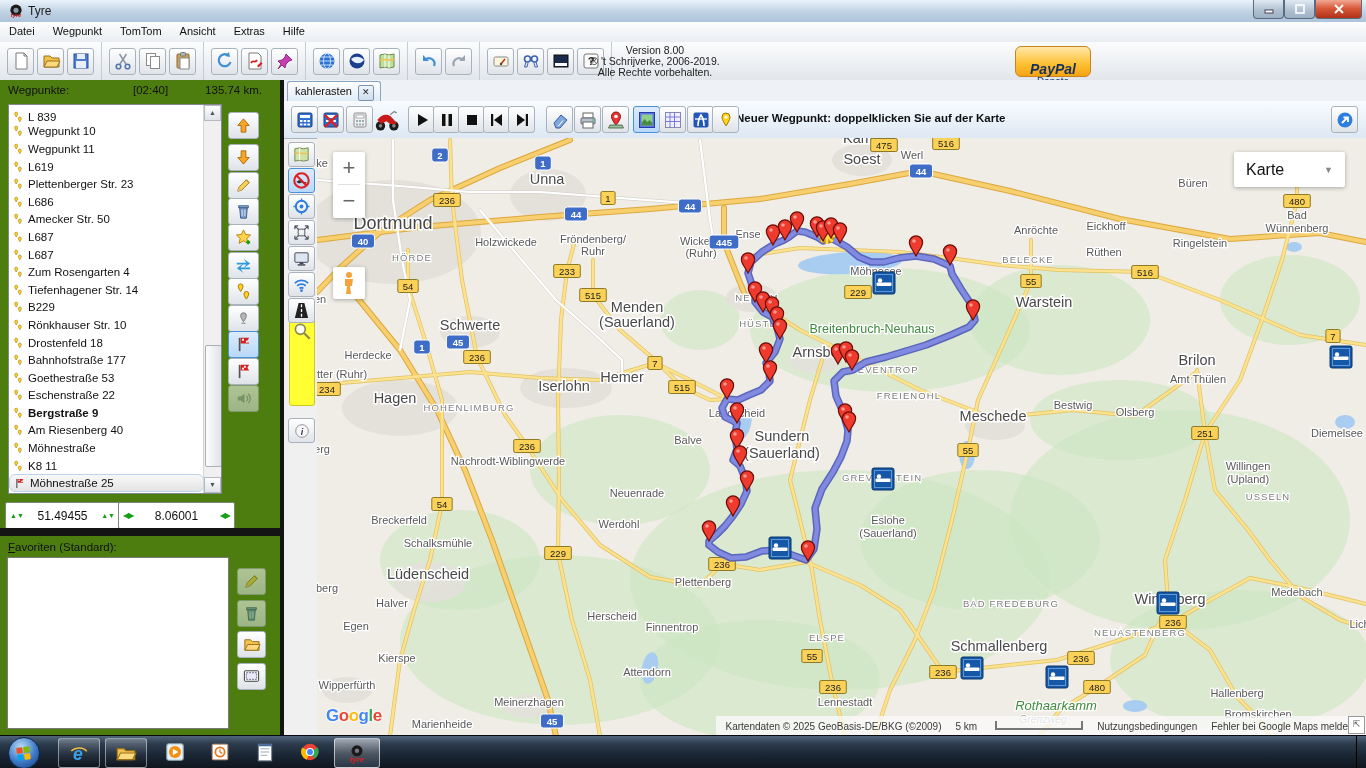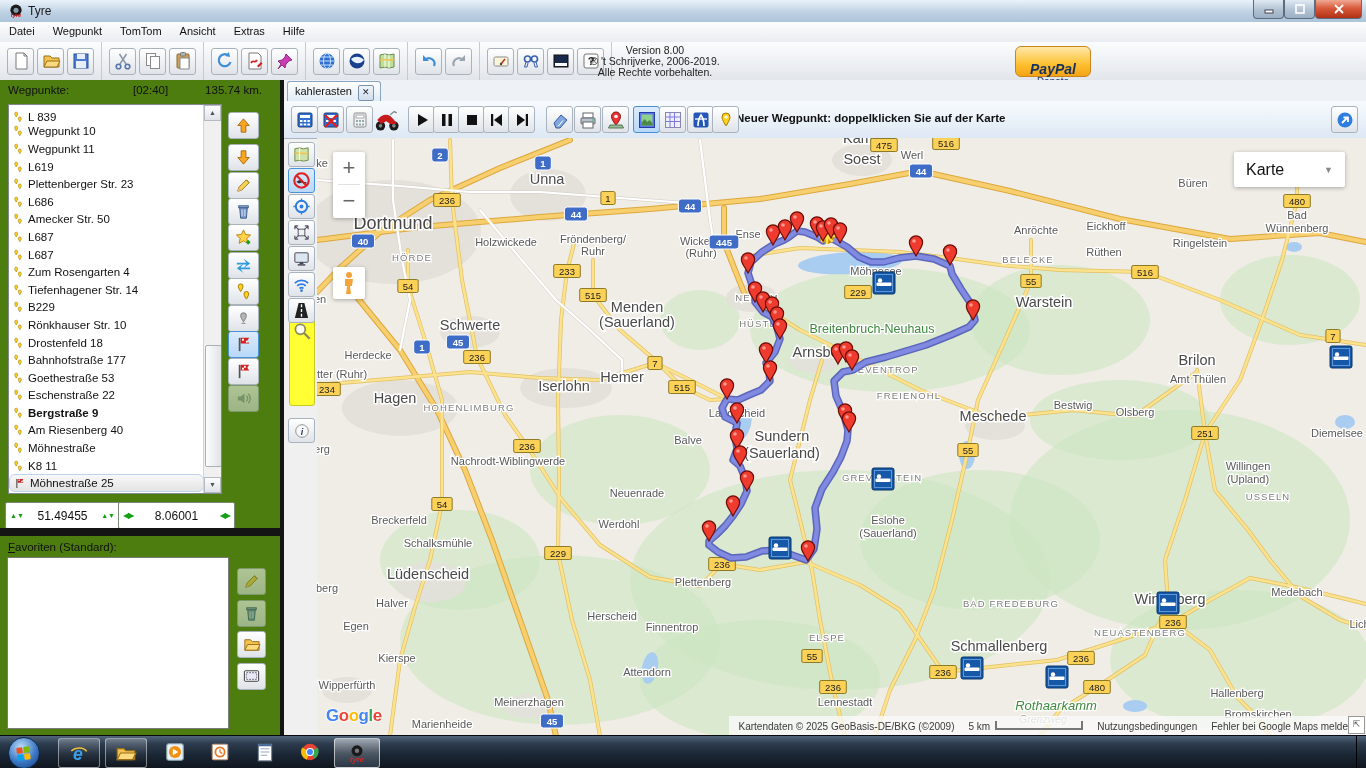--- a/index.html
+++ b/index.html
@@ -74,21 +74,21 @@
   .zbtn{height:32px;text-align:center;font-size:22px;color:#666;line-height:32px}
   .zline{height:1px;background:#e0e0e0;margin:0 5px}
   .pegman{left:16px;top:129px;width:32px;height:32px;display:flex;align-items:center;justify-content:center}
   .karte{left:917px;top:14px;width:111px;height:35px;display:flex;align-items:center;justify-content:space-between;padding:0 12px;box-sizing:border-box}
   .karte .kt{font-size:16px;color:#111}
   .karte .caret{font-size:9px;color:#888}
   .glogo{position:absolute;left:9px;bottom:10px;font-size:17px;font-weight:bold;letter-spacing:-.5px;
     text-shadow:0 0 3px #fff,0 0 3px #fff}
   .attrib{position:absolute;right:0;bottom:0;height:20px;background:rgba(250,250,250,.78);
     display:flex;align-items:center;gap:14px;padding:0 18px 0 10px;font-size:10px;color:#3a3a3a}
-  .scale{display:flex;gap:5px}
+  .scale{display:flex;gap:18px}
   .scalebar{width:84px;height:7px;border:2px solid #777;border-top:none;margin-bottom:2px}
   .fbx{position:absolute;right:1px;bottom:2px;width:15px;height:16px;background:#fff;border:1px solid #999;
     font-size:9px;text-align:center;color:#555;line-height:15px}
   
   .taskbar{position:absolute;bottom:0;left:0;right:0;height:32px;
     background:linear-gradient(#51657a,#2c3b4d 25%,#1a2634 60%,#10161f);border-top:1px solid #060a10}
   .orb{position:absolute;left:8px;top:1px;width:30px;height:30px;border-radius:50%;
     background:radial-gradient(circle at 40% 30%,#b8dcf8,#3d77c4 55%,#123a78);border:1px solid #0a2document;
     border:1px solid #0a2a50;display:flex;align-items:center;justify-content:center}
   .flag{width:14px;height:13px;transform:rotate(-8deg);display:grid;grid-template-columns:6px 6px;grid-gap:1px}

